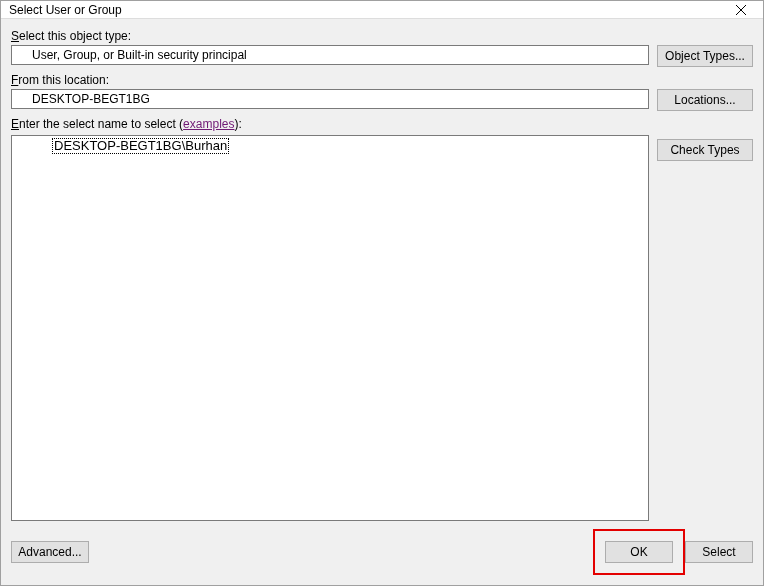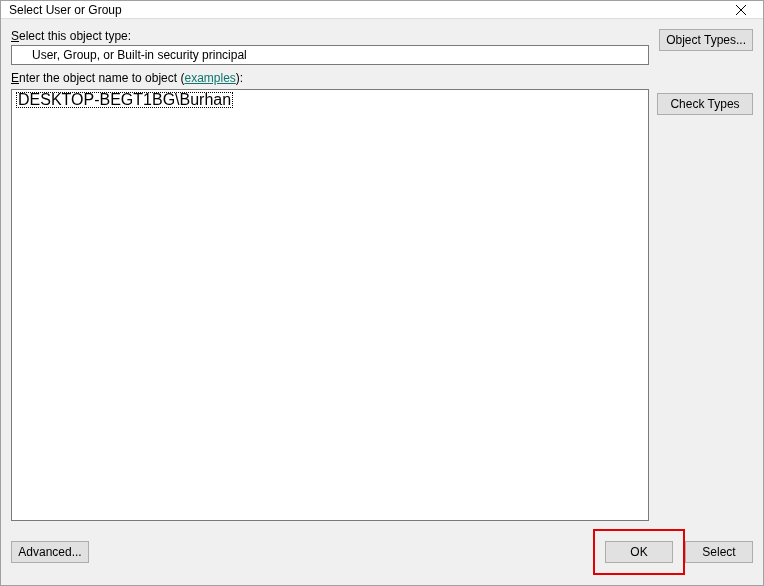--- a/index.html
+++ b/index.html
@@ -62,34 +62,33 @@
     }
     .left-col {
       flex: 1;
       display: flex;
       flex-direction: column;
     }
     .right-col {
       width: 96px;
       margin-left: 8px;
       display: flex;
-      flex-direction: row;
+      flex-direction: column;
       justify-content: flex-end;
-      gap: 12px;
     }
     .label {
       font-size: 12px;
       color: #000;
       margin-bottom: 2px;
     }
     .label .underline {
       text-decoration: underline;
     }
     .examples-link {
-      color: #0f766e;
+      color: #701a75;
       text-decoration: underline;
       cursor: pointer;
     }
     .textfield {
       width: 100%;
       height: 20px;
       border: 1px solid #7a7a7a;
       background: #fff;
       padding: 1px 20px;
       font-family: inherit;
@@ -107,23 +106,24 @@
       flex: 1;
       border: 1px solid #7a7a7a;
       background: #fff;
       padding: 2px 4px;
       overflow: auto;
       position: relative;
     }
     .selected-name {
       display: inline-block;
       border: 1px dotted #000;
-      font-size: 16px;
+      font-size: 13px;
       padding: 0 1px;
       line-height: 14px;
+      margin-left: 36px;
     }
     .btn {
       height: 22px;
       border: 1px solid #adadad;
       background: #e1e1e1;
       font-family: inherit;
       font-size: 12px;
       color: #000;
       cursor: pointer;
       padding: 0 6px;
@@ -175,25 +175,37 @@
           <span class="underline">S</span><span>elect this object type:</span>
         </div>
         <input type="text" class="textfield" readonly="" value="User, Group, or Built-in security principal" style="">
       </div>
       <div class="right-col" style="justify-content:flex-end;">
         <div style="height:16px;"></div>
         <button class="btn side-btn">Object Types...</button>
       </div>
     </div>
 
+    <div class="row">
+      <div class="left-col">
+        <div class="label">
+          <span class="underline">F</span><span>rom this location:</span>
+        </div>
+        <input type="text" class="textfield" readonly="" value="DESKTOP-BEGT1BG" style="">
+      </div>
+      <div class="right-col">
+        <div style="height:16px;"></div>
+        <button class="btn side-btn">Locations...</button>
+      </div>
+    </div>
 
     <div class="row" style="margin-bottom:2px;">
       <div class="left-col">
         <div class="label">
-          <span class="underline">E</span><span>nter the object name to object (</span><span class="examples-link">examples</span><span>):</span>
+          <span class="underline">E</span><span>nter the select name to select (</span><span class="examples-link">examples</span><span>):</span>
         </div>
       </div>
       <div class="right-col"></div>
     </div>
 
     <div class="main-area">
       <div class="textarea-container">
         <span class="selected-name">DESKTOP-BEGT1BG\Burhan</span>
       </div>
       <div class="right-col" style="justify-content:flex-start;padding-top:4px;">

